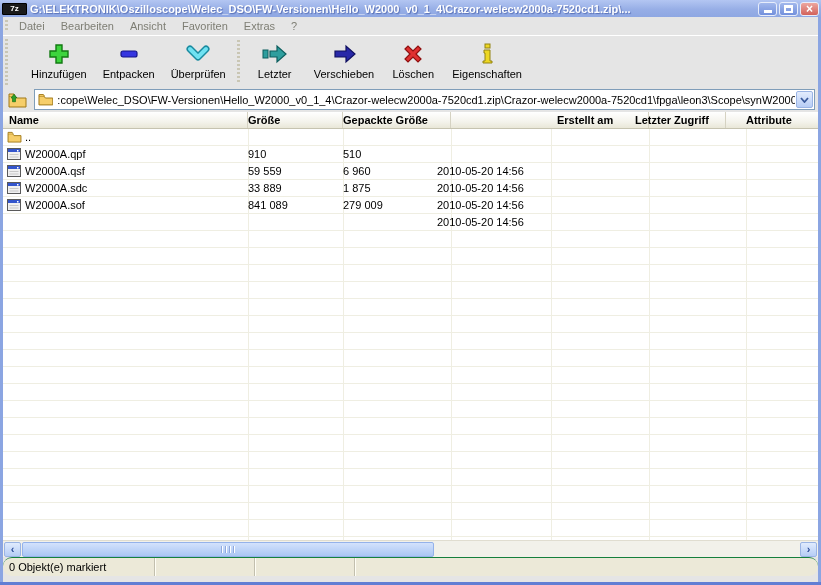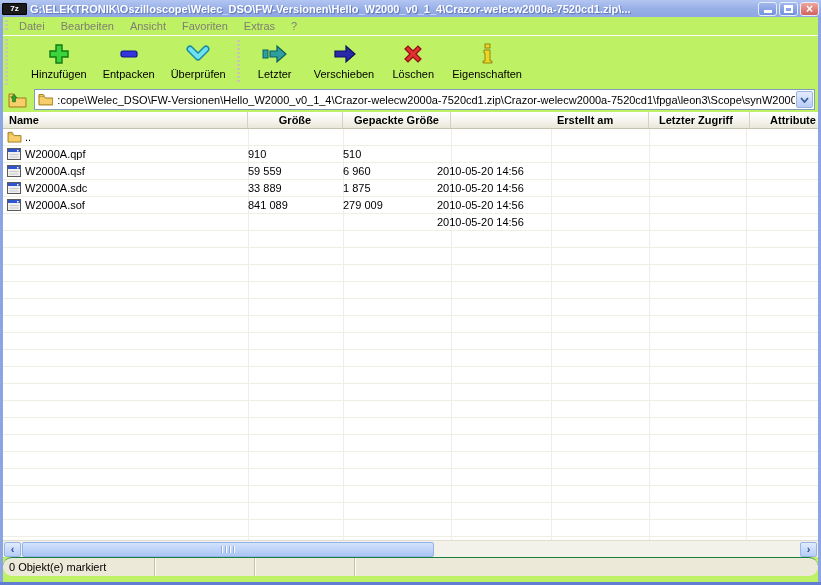--- a/index.html
+++ b/index.html
@@ -22,21 +22,21 @@
   .winbtn { width:19px; height:14px; border-radius:3px; border:1px solid #e7edfb;
     display:flex; align-items:center; justify-content:center; }
   .winbtn.min, .winbtn.max { background:linear-gradient(to bottom,#a2b8ec,#7390dc); }
   .winbtn.close { background:linear-gradient(to bottom,#eda79f,#d2625c); }
   .glyph-min { width:8px; height:3px; background:#fff; margin-top:6px; }
   .glyph-max { width:9px; height:8px; border:2px solid #fff; border-top-width:3px; }
   .glyph-close { color:#fff; font-weight:bold; font-size:12px; line-height:12px; }
 
   
   .client { position:absolute; left:3px; top:17px; width:815px; height:565px;
-    background:#bef264; overflow:hidden; }
+    background:#e5e5e5; overflow:hidden; }
 
   
   .menubar { height:18px; display:flex; align-items:center; padding-left:8px;
     color:#7e7e74; position:relative; }
   .menubar .gripper, .toolbar .gripper {
     position:absolute; left:2px; top:3px; bottom:3px; width:3px;
     background:repeating-linear-gradient(to bottom,#c9c6b4 0 2px,transparent 2px 4px); }
   .menu-item { padding:2px 8px; cursor:default; }
 
   
@@ -63,39 +63,39 @@
   .combo-drop svg { display:block; }
 
   
   .listpanel { position:relative; height:445px; }
   .colheader { position:relative; height:17px;
     background:linear-gradient(to bottom,#ffffff,#f4f3ec 60%,#e9e7d8);
     border-bottom:1px solid #c6c3b0; }
   .hcell { position:absolute; top:0; height:16px; line-height:16px;
     border-right:1px solid #d5d2c2; overflow:hidden; white-space:nowrap;font-weight:bold; }
   .hcell.al { text-align:left; padding-left:6px; }
-  .hcell.ar { text-align:center; }
+  .hcell.ar { text-align:left; }
 
   .listarea { position:relative; height:411px; background:#fff; overflow:hidden;
     background-image:repeating-linear-gradient(to bottom,#ffffff 0 16px,#efeee2 16px 17px); }
   .vline { position:absolute; top:0; bottom:0; width:1px; background:#efeee2; }
   .frow { position:relative; height:17px; }
   .fcell { position:absolute; top:0; height:17px; line-height:16px; white-space:nowrap; overflow:hidden; }
   .fcell.ar { text-align:left; padding-right:6px; }
   .fcell.al { padding-left:6px; }
   .row-icon { position:absolute; left:4px; top:2px; }
   .name-text { position:absolute; left:22px; top:0; line-height:16px; }
 
   
   .c0 { left:0;   width:245px; }
   .c1 { left:245px; width:95px; }
   .c2 { left:340px; width:108px; }
   .c3 { left:428px; width:100px;margin-top:17px; }
   .c4 { left:548px; width:98px; }
-  .c5 { left:650px; width:97px; }
+  .c5 { left:626px; width:97px; }
   .c6 { left:743px; width:95px; }
 
   
   .hscroll { position:relative; height:17px; background:#f2f1ea; border-top:1px solid #e0ddd0; }
   .sb-btn { position:absolute; top:1px; width:17px; height:15px;
     background:linear-gradient(to bottom,#e0ebfd,#b6cdf6); border:1px solid #9ab4e4;
     border-radius:2px; display:flex; align-items:center; justify-content:center;
     color:#2c4d9a; font-weight:bold; font-size:11px; line-height:13px; }
   .sb-btn.left { left:1px; }
   .sb-btn.right { right:1px; }

